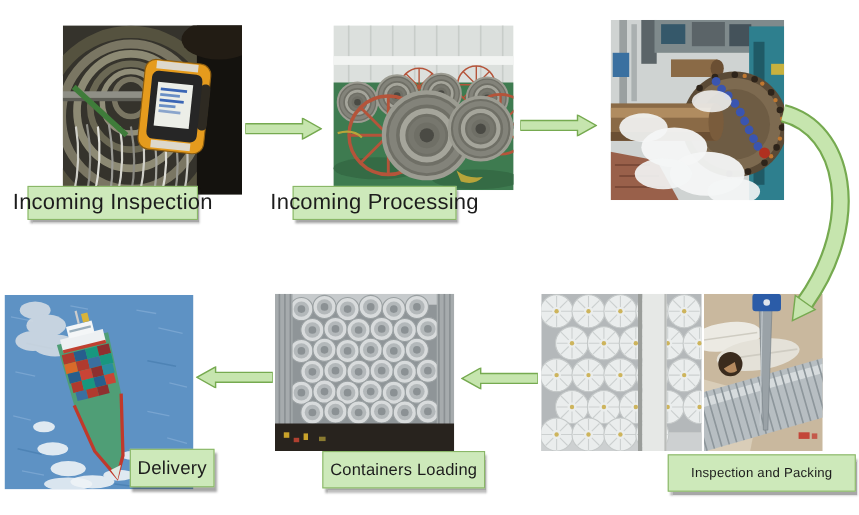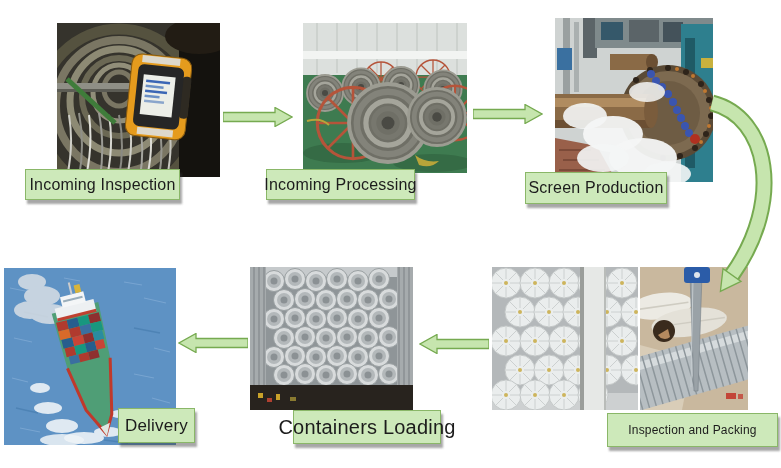--- a/index.html
+++ b/index.html
@@ -5,21 +5,21 @@
   html,body{margin:0;padding:0;background:#fff;}
   .canvas{
     position:relative;width:781px;height:468px;background:#fff;overflow:hidden;
     font-family:"Liberation Sans", sans-serif;
   }
   .photo{position:absolute;overflow:hidden;}
   .photo svg{display:block;}
   .step-label{
     position:absolute;display:flex;align-items:center;justify-content:center;
     background:#cde9ba;border:1.3px solid #8ab768;color:#1c1c1c;
-    font-size:16px;letter-spacing:.2px;white-space:nowrap;
+    font-size:20px;letter-spacing:.2px;white-space:nowrap;
     box-shadow:2px 4px 2px rgba(60,60,60,.45);box-sizing:border-box;
   }
   .arrow{position:absolute;}
 </style>
 </head>
 <body>
 
 <div class="canvas">
 
   <div class="photo" style="left:57px;top:23px;width:163px;height:154px;" aria-label="coiled-steel-wire-with-handheld-tester">
@@ -183,21 +183,20 @@
       <g fill="#f4f6f6">
         <ellipse cx="30" cy="98" rx="22" ry="13" opacity=".9"></ellipse>
         <ellipse cx="58" cy="116" rx="30" ry="18" opacity=".95"></ellipse>
         <ellipse cx="88" cy="140" rx="34" ry="20" opacity=".95"></ellipse>
         <ellipse cx="92" cy="74" rx="18" ry="10" opacity=".85"></ellipse>
         <ellipse cx="48" cy="140" rx="26" ry="14" opacity=".9"></ellipse>
         <ellipse cx="112" cy="156" rx="24" ry="12" opacity=".9"></ellipse>
       </g>
     </svg>
   </div>
-  <div class="step-label" style="left:525px;top:172px;width:142px;height:32px;">Screen Production</div>
 
   <div class="photo" style="left:492px;top:267px;width:146px;height:143px;" aria-label="wrapped-screen-bundles-and-caliper-check">
     <svg width="146" height="143" viewBox="0 0 146 143">
       <defs>
         <g id="ros">
           <circle r="15" fill="#eaeded" stroke="#c4c8c8"></circle>
           <g stroke="#ccd0d0" stroke-width="1" fill="none">
             <path d="M0,-14V-4 M0,14V4 M-14,0H-4 M14,0H4 M-10,-10L-3,-3 M10,10L3,3 M-10,10L-3,3 M10,-10L3,-3"></path>
           </g>
           <circle r="2" fill="#cdb45c"></circle>
@@ -324,21 +323,21 @@
       <g stroke="#8b9093" stroke-width="1.5">
         <path d="M4,0V143 M9,0V143 M14,0V143 M149,0V143 M154,0V143 M159,0V143"></path>
       </g>
       <rect x="0" y="118" width="163" height="25" fill="#28231e"></rect>
       <rect x="8" y="126" width="5" height="5" fill="#c9a22a"></rect>
       <rect x="17" y="131" width="5" height="4" fill="#b04030"></rect>
       <rect x="26" y="127" width="4" height="6" fill="#c9a22a"></rect>
       <rect x="40" y="130" width="6" height="4" fill="#8a7a30"></rect>
     </svg>
   </div>
-  <div class="step-label" style="left:293px;top:410px;width:148px;height:34px;font-size:20px;">Containers Loading</div>
+  <div class="step-label" style="left:293px;top:410px;width:148px;height:34px;font-size:15px;">Containers Loading</div>
 
   <div class="arrow" style="left:178px;top:333px;">
     <svg width="70" height="20" viewBox="0 0 70 20">
       <polygon points="70,5.5 18,5.5 18,0.5 1,10 18,19.5 18,14.5 70,14.5" fill="#c6e5ae" stroke="#76aa50" stroke-width="1.3"></polygon>
     </svg>
   </div>
 
   <div class="photo" style="left:4px;top:268px;width:172px;height:177px;" aria-label="container-ship-at-sea">
     <svg width="172" height="177" viewBox="0 0 172 177">
       <rect width="172" height="177" fill="#5e92c4"></rect>

